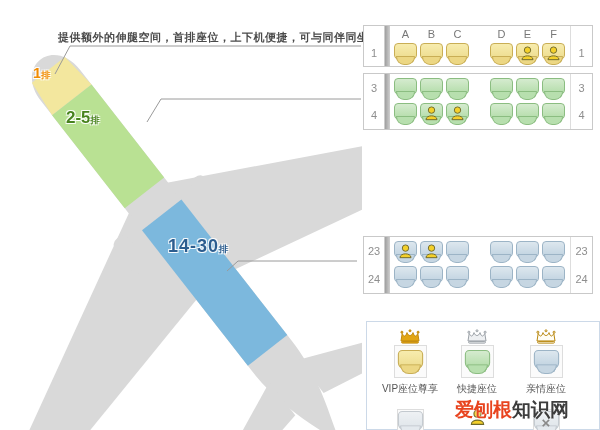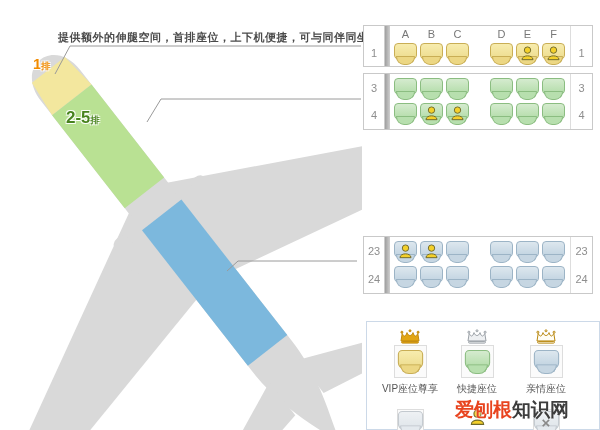--- a/index.html
+++ b/index.html
@@ -94,22 +94,23 @@
       <rect id="band-3" x="-25" y="222" width="50" height="172" fill="#7cb8dd"></rect>
     </g>
   </svg>
 
   <svg id="leader-svg" width="600" height="430" viewBox="0 0 600 430">
     <polyline points="55,74 70,46 361,46" fill="none" stroke="#9a9a9a"></polyline>
     <polyline points="147,122 161,99 361,99" fill="none" stroke="#9a9a9a"></polyline>
     <polyline points="227,271 238,261 357,261" fill="none" stroke="#9a9a9a"></polyline>
   </svg>
 
-  <div class="band-label" id="band-label-1" style="color: rgb(241, 139, 0);"><span>1</span><span class="sfx">排</span></div>
+  <div class="band-label" id="band-label-1" style="color: rgb(241, 139, 0); margin-top: 9px;"><span>1</span><span class="sfx">排</span></div>
   <div class="band-label" id="band-label-2" style="color: rgb(71, 130, 29);"><span>2-5</span><span class="sfx">排</span></div>
+  <div class="band-label" id="band-label-3" style="color: rgb(44, 93, 143);"><span>14-30</span><span class="sfx">排</span></div>
 
   <div class="callout" id="callout-1">提供额外的伸腿空间，首排座位，上下机便捷，可与同伴同坐：</div>
 
   <div class="panel" id="panel-0">
       <div class="numcol left">
         <div class="spacer"></div>
         <div class="num">1</div>
       </div>
       <div class="gbar"></div>
       <div class="seatzone">

